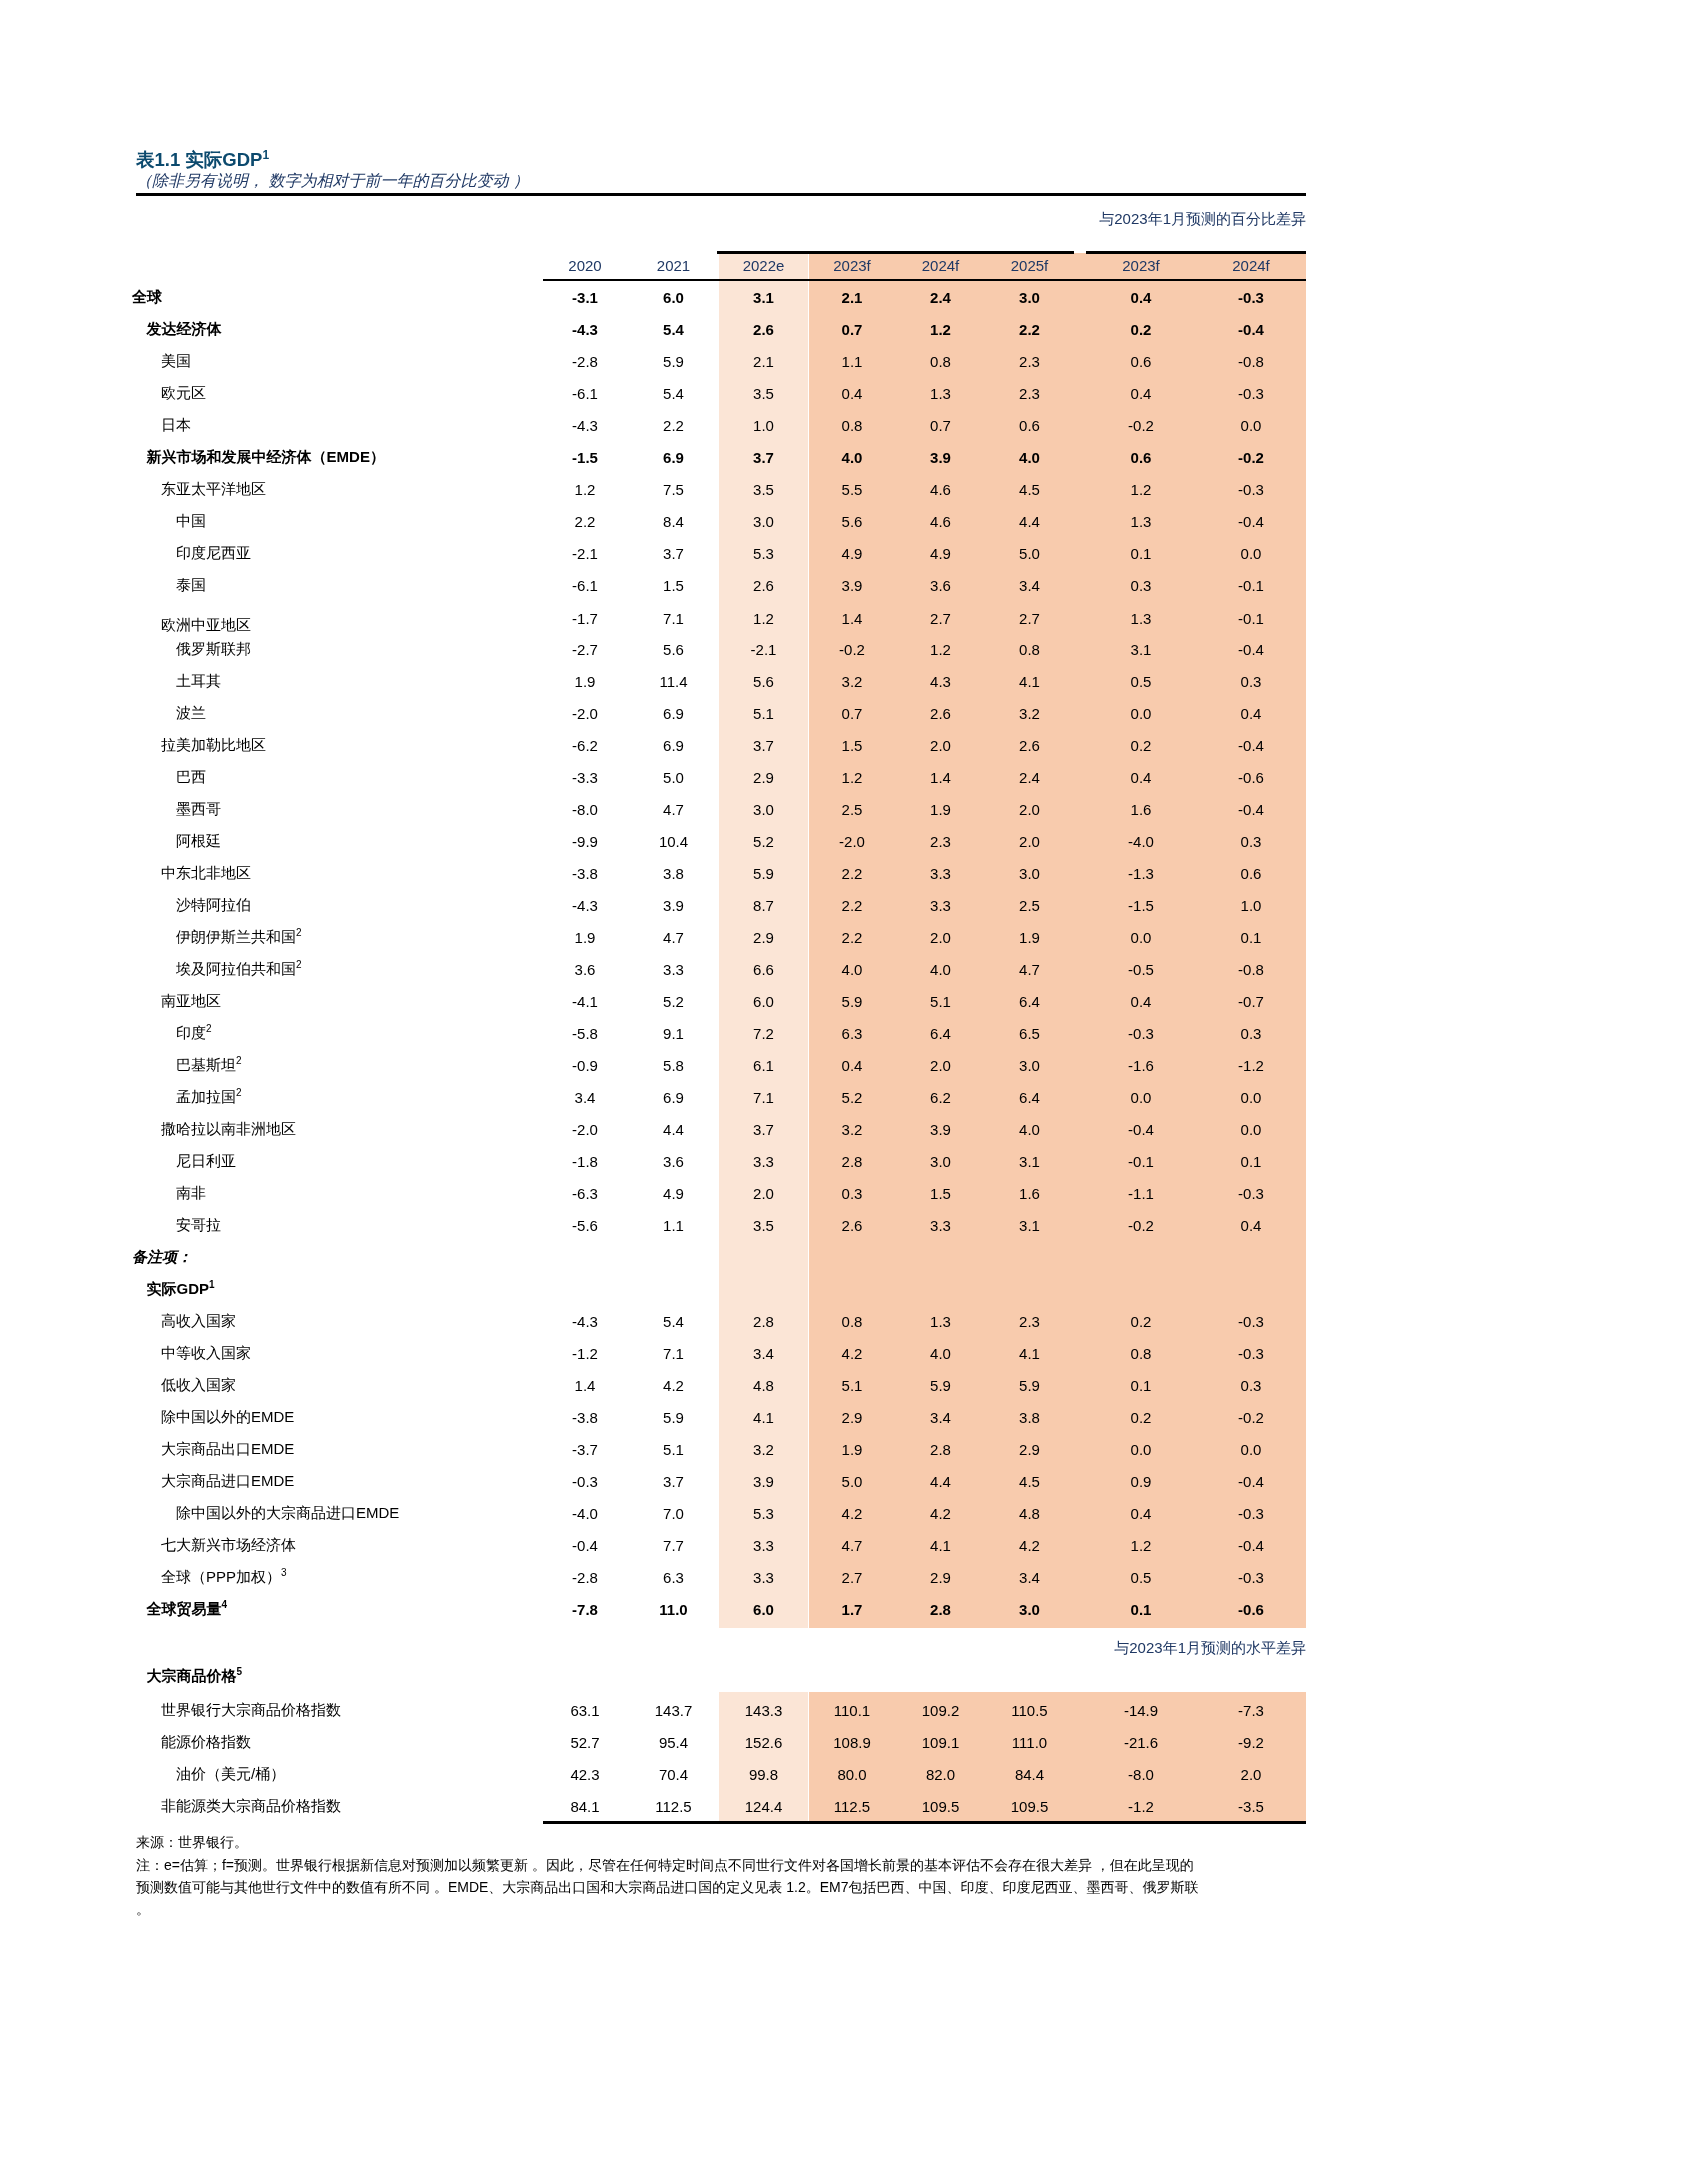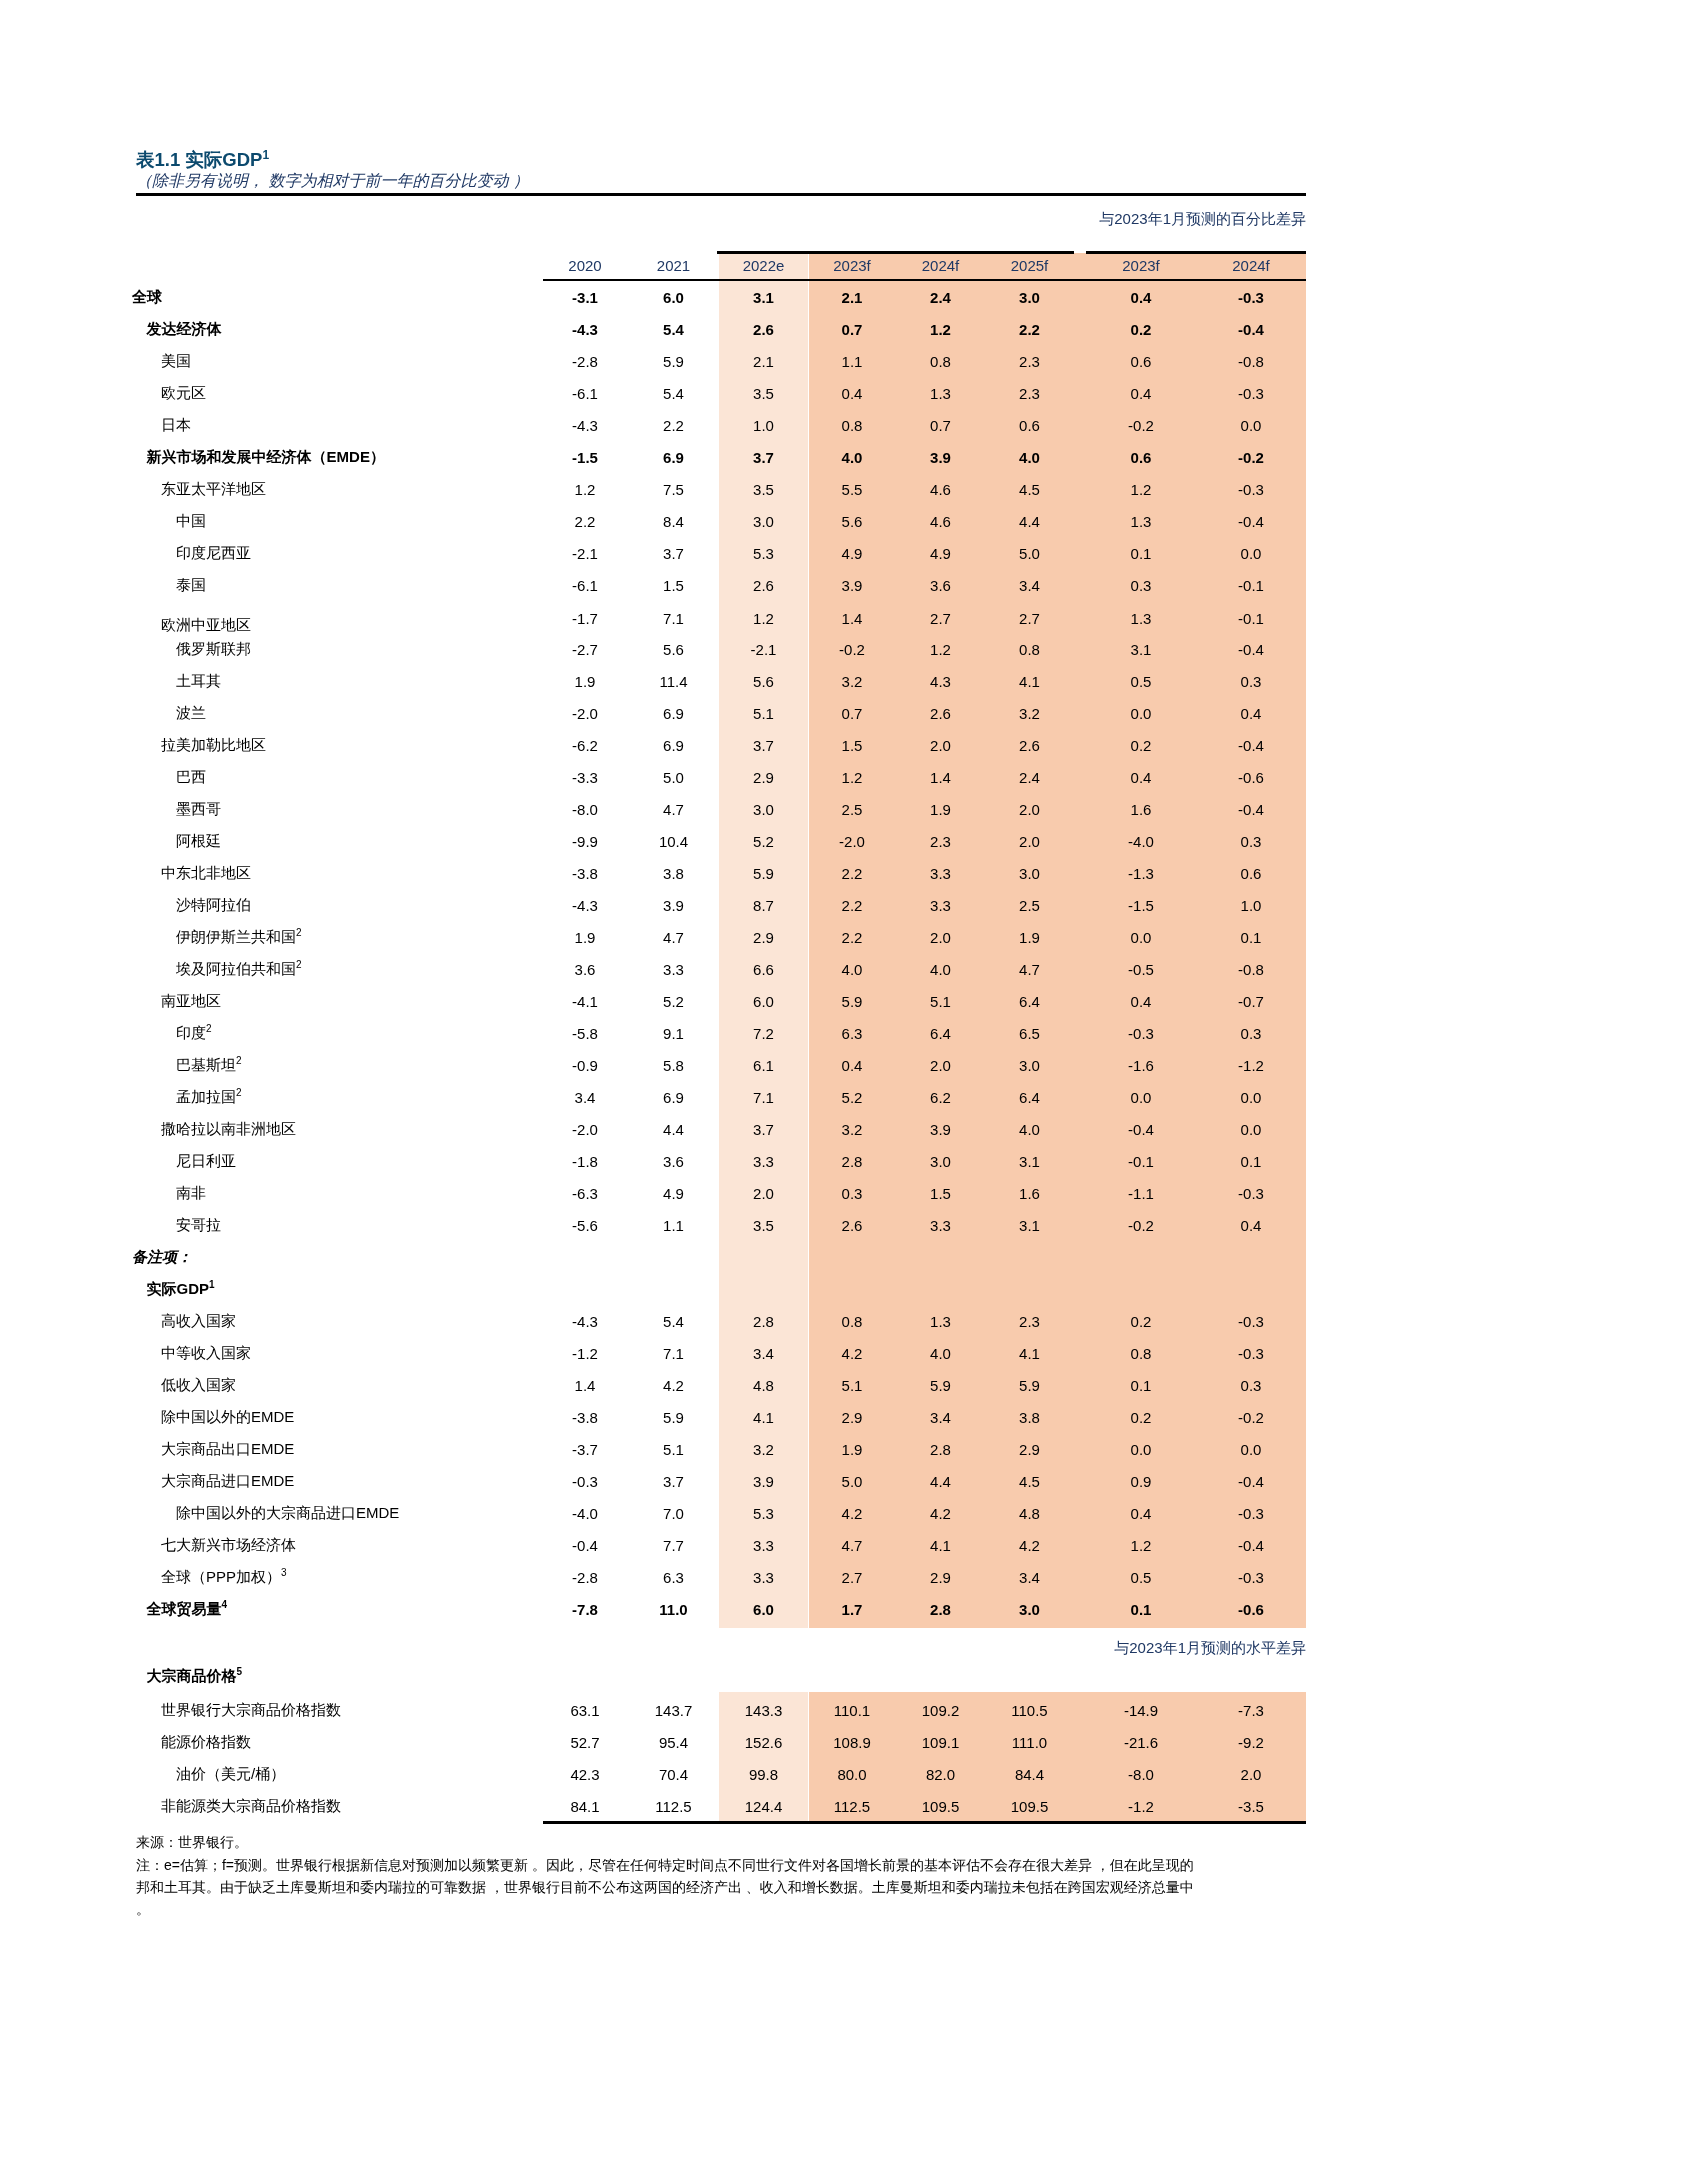--- a/index.html
+++ b/index.html
@@ -658,18 +658,18 @@
         <div class="cell num">109.5</div>
         <div></div>
         <div class="cell num">-1.2</div>
         <div class="cell num">-3.5</div>
       </div>
     </div>
 
   <div class="notes">
     <div class="note-line src">来源：世界银行。</div>
     <div class="note-line">注：e=估算；f=预测。世界银行根据新信息对预测加以频繁更新 。因此，尽管在任何特定时间点不同世行文件对各国增长前景的基本评估不会存在很大差异 ，但在此呈现的</div>
-    <div class="note-line">邦和土耳其。由于缺乏土库曼斯坦和委内瑞拉的可靠数据 ，世界银行目前不公布这两国的经济产出 、收入和增长数据。土库曼斯坦和委内瑞拉未包括在跨国宏观经济总量中</div>
+    <div class="note-line">预测数值可能与其他世行文件中的数值有所不同 。EMDE、大宗商品出口国和大宗商品进口国的定义见表 1.2。EM7包括巴西、中国、印度、印度尼西亚、墨西哥、俄罗斯联</div>
     <div class="note-line">。</div>
   </div>
 
 </div>
 
 
 </body></html>

